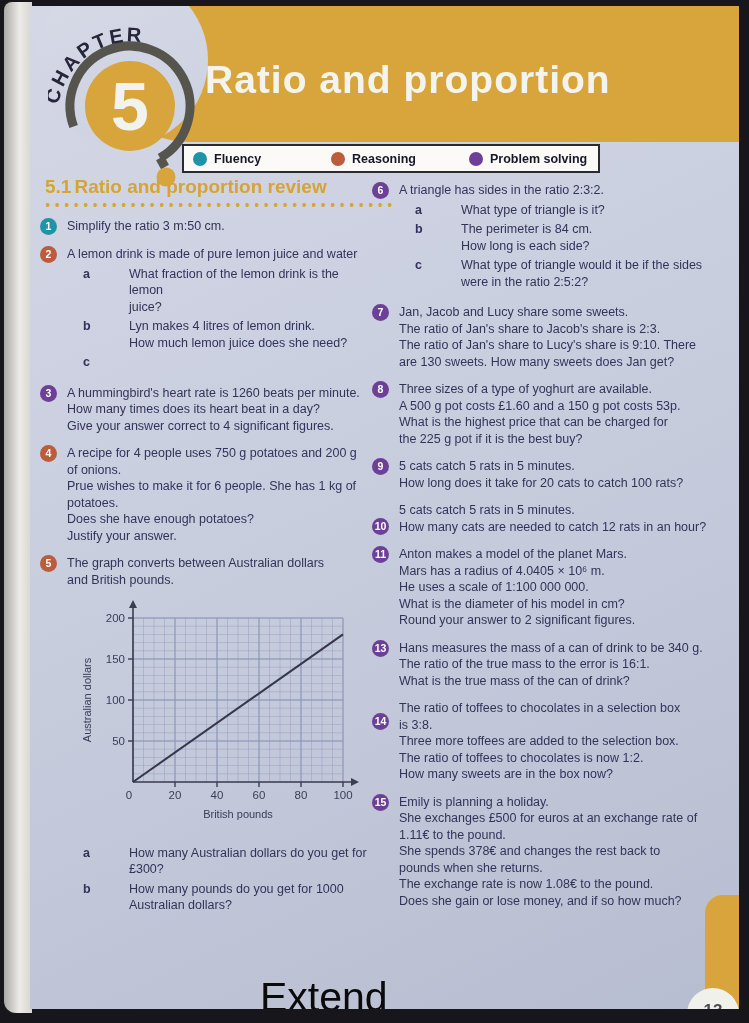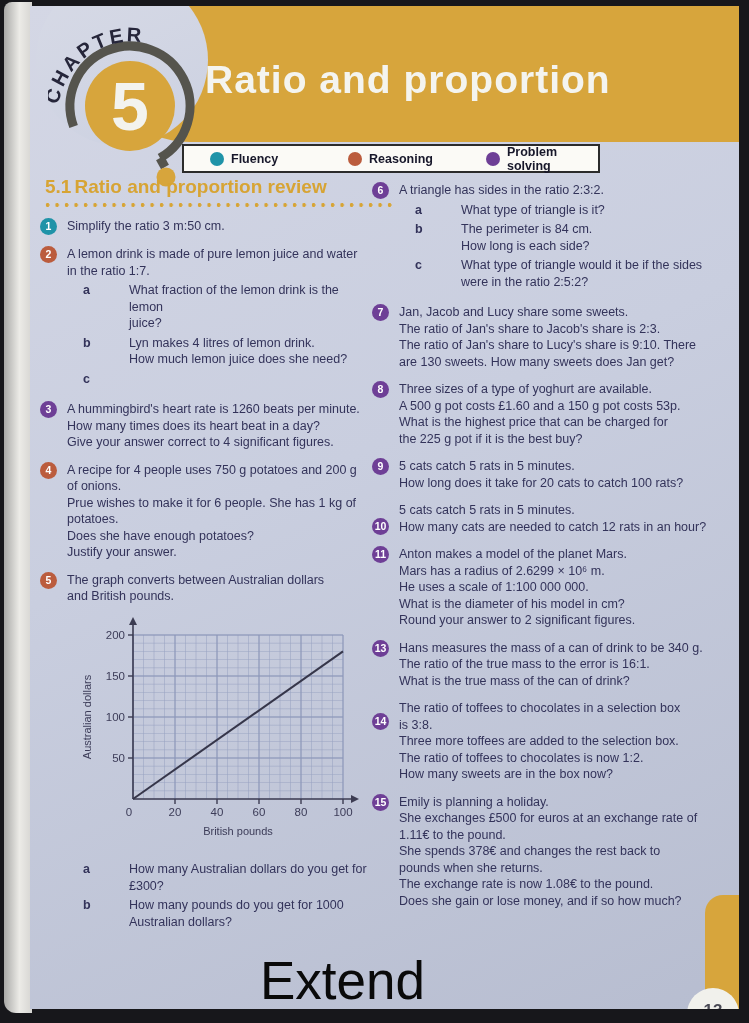--- a/index.html
+++ b/index.html
@@ -30,21 +30,21 @@
   .badge{position:absolute;left:18px;top:8px;}
   .chapter-title{
     position:absolute;left:175px;top:52px;width:540px;
     color:#f4f4ef;font-size:39px;font-weight:700;letter-spacing:1px;
     font-family:"Liberation Sans",sans-serif;
   }
   .legend{
     position:absolute;left:152px;top:138px;width:414px;height:25px;
     background:#fbfaf6;border:2px solid #2b2b2b;display:flex;align-items:center;
   }
-  .legend-item{flex:1;display:flex;align-items:center;gap:7px;padding-left:26px;}
+  .legend-item{flex:1;display:flex;align-items:center;gap:7px;padding-left:9px;}
   .legend-dot{width:14px;height:14px;border-radius:50%;flex-shrink:0;}
   .legend-label{font-size:12.5px;font-weight:700;color:#17172a;}
   
   .section-heading{
     position:absolute;left:15px;top:170px;width:350px;
     color:#d7a434;font-size:19px;font-weight:700;display:flex;gap:3px;
   }
   .section-dots{
     position:absolute;left:15px;top:196px;width:348px;height:6px;
     background-image:radial-gradient(circle at 2.5px 3px,#d7a434 1.7px,rgba(0,0,0,0) 2.1px);
@@ -61,22 +61,22 @@
   }
   .qbody{flex:1;}
   .part{display:flex;margin:3px 0 3px;}
   .pletter{width:46px;padding-left:16px;font-weight:700;flex-shrink:0;}
   .plines{flex:1;}
   
   .graph-slot{margin:8px 0 4px 10px;}
   .graph-slot text{font-family:"Liberation Sans",sans-serif;fill:#3c3c58;}
   
   .extend{
-    position:absolute;left:230px;top:944px;
-    font-size:53px;color:#0a0a0a;font-family:"Liberation Sans",sans-serif;
+    position:absolute;left:230px;top:968px;
+    font-size:41px;color:#0a0a0a;font-family:"Liberation Sans",sans-serif;
   }
   
   .page-tab{
     position:absolute;right:0;top:889px;width:34px;height:114px;
     background:#d7a53c;border-radius:18px 0 0 0;
   }
   .page-circle{
     position:absolute;left:657px;top:982px;width:52px;height:52px;border-radius:50%;
     background:#f1f1ec;color:#4a4a55;font-weight:700;font-size:17px;text-align:center;
   }
@@ -133,21 +133,20 @@
       <div class="question">
         <span class="qnum" style="background: rgb(31, 147, 168);">1</span>
         <div class="qbody">
           <div class="qline">Simplify the ratio 3 m:50 cm.</div>
         </div>
       </div>
       <div class="question">
         <span class="qnum" style="background: rgb(187, 92, 61);">2</span>
         <div class="qbody">
           <div class="qline">A lemon drink is made of pure lemon juice and water</div>
-          <div class="qline">in the ratio 1:7.</div>
           <div class="part">
             <span class="pletter">a</span>
             <div class="plines">
               <div class="qline">What fraction of the lemon drink is the lemon</div>
               <div class="qline">juice?</div>
             </div>
           </div>
           <div class="part">
             <span class="pletter">b</span>
             <div class="plines">
@@ -337,21 +336,21 @@
         <span class="qnum" style="background: rgb(110, 63, 150); margin-top: 16px;">10</span>
         <div class="qbody">
           <div class="qline">5 cats catch 5 rats in 5 minutes.</div>
           <div class="qline">How many cats are needed to catch 12 rats in an hour?</div>
         </div>
       </div>
       <div class="question">
         <span class="qnum" style="background: rgb(110, 63, 150);">11</span>
         <div class="qbody">
           <div class="qline">Anton makes a model of the planet Mars.</div>
-          <div class="qline">Mars has a radius of 2.6299 × 10⁶ m.</div>
+          <div class="qline">Mars has a radius of 4.0405 × 10⁶ m.</div>
           <div class="qline">He uses a scale of 1:100 000 000.</div>
           <div class="qline">What is the diameter of his model in cm?</div>
           <div class="qline">Round your answer to 2 significant figures.</div>
         </div>
       </div>
       <div class="question">
         <span class="qnum" style="background: rgb(110, 63, 150);">13</span>
         <div class="qbody">
           <div class="qline">Hans measures the mass of a can of drink to be 340 g.</div>
           <div class="qline">The ratio of the true mass to the error is 16:1.</div>

